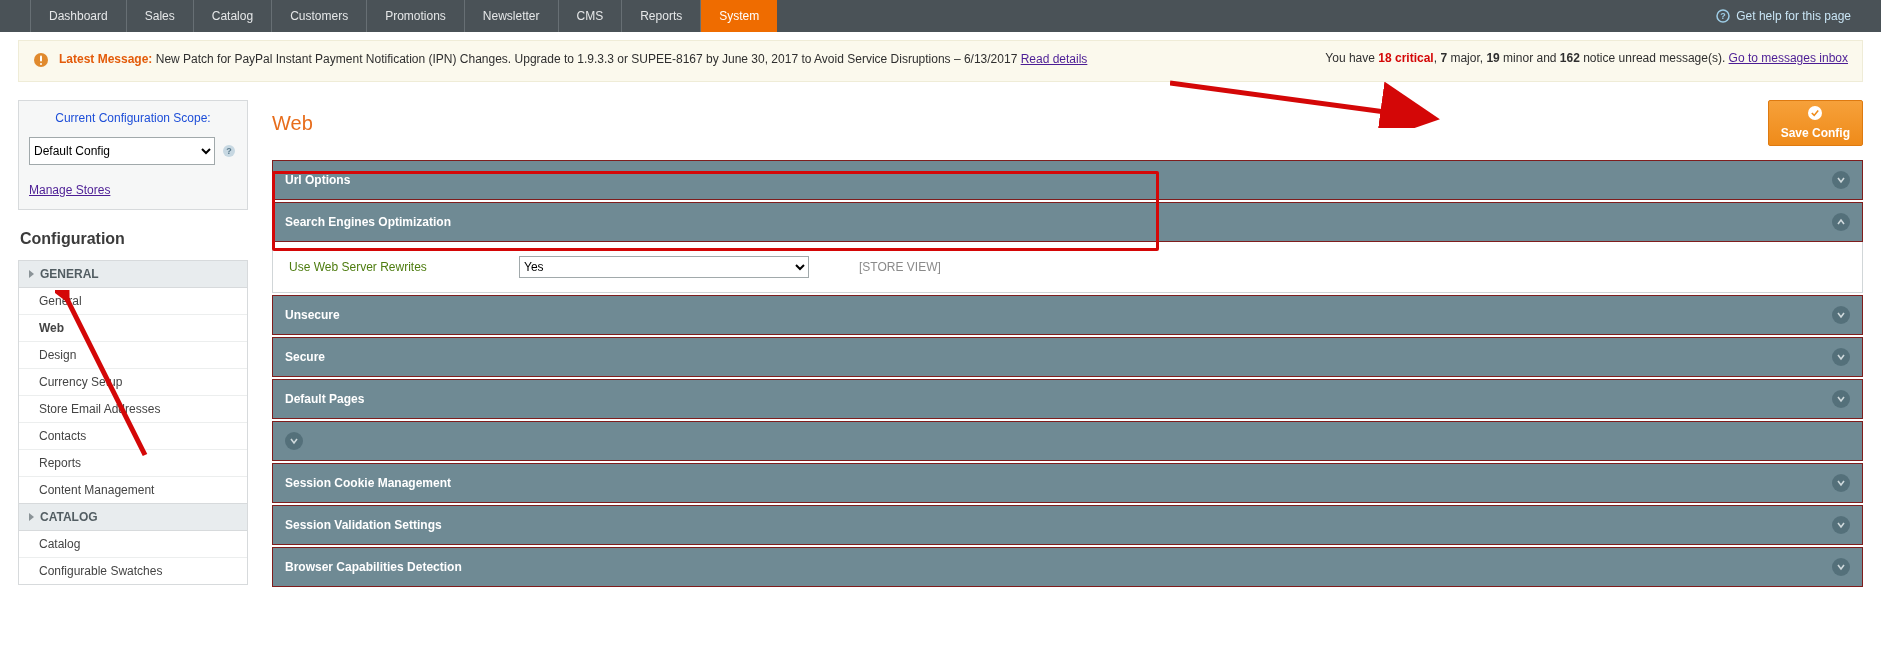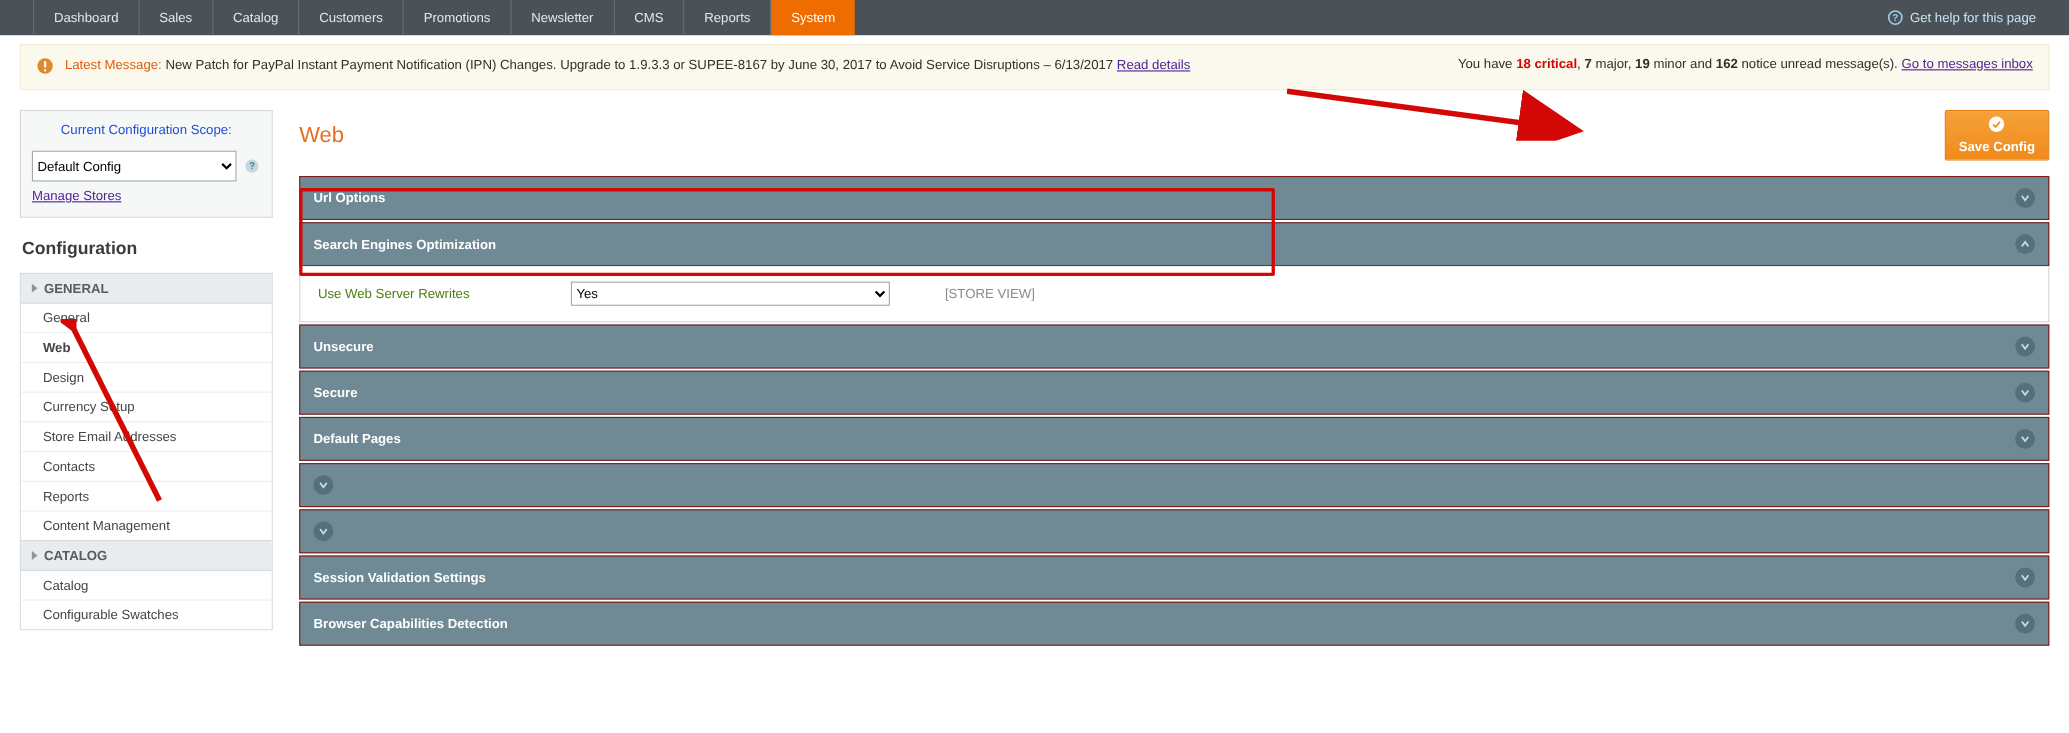--- a/index.html
+++ b/index.html
@@ -12,21 +12,21 @@
   .topnav .menu-item:first-child { border-left:1px solid #676f74; }
   .topnav .menu-item.active { background:#ef6c00; color:#fff; border-right:none; }
   .helplink { margin-left:auto; display:flex; align-items:center; color:#c8e4f4; gap:6px; font-size:12px; cursor:pointer; }
   .helplink svg { display:block; }
 
   
   .noticebar { background:#fbf9ed; border:1px solid #efecd7; margin:8px 18px 0 18px; padding:10px 14px; display:flex; align-items:flex-start; gap:10px; font-size:12px; }
   .noticebar .icon-col { flex:0 0 auto; margin-top:1px; }
   .noticebar .msg-col { flex:1 1 auto; line-height:1.4; }
   .noticebar .status-col { flex:0 0 auto; white-space:nowrap; margin-left:20px; }
-  .latest { color:#e35b0a; font-weight:normal; }
+  .latest { color:#e35b0a; font-weight:bold; }
   a.link { color:#4c1d95; text-decoration:underline; cursor:pointer; }
   .critical { color:#d40707; font-weight:bold; }
   .bold { font-weight:bold; }
 
   
   .page { display:flex; padding:18px 18px 0 18px; gap:24px; align-items:flex-start; }
   .side { width:230px; flex:0 0 auto; }
   .main { flex:1 1 auto; min-width:0; position:relative; }
 
   
@@ -143,21 +143,21 @@
         <select>
           <option>Default Config</option>
         </select>
         <span class="help-dot">
           <svg width="14" height="14" viewBox="0 0 14 14">
               <circle cx="7" cy="7" r="6" fill="#c7d8e2"></circle>
               <text x="7" y="10" text-anchor="middle" font-size="9" fill="#5a7a8c" font-family="Arial" font-weight="bold">?</text>
             </svg>
         </span>
       </div>
-      <div style="margin-top:6px;"><a class="link">Manage Stores</a></div>
+      <div style="margin-top:18px;"><a class="link">Manage Stores</a></div>
     </div>
 
     <div class="confignav-title">Configuration</div>
 
     <div class="confignav">
 
       <div class="cfg-section-hdr">
         <span class="tri"></span>
         <span>GENERAL</span>
       </div>
@@ -261,20 +261,21 @@
       <div class="panel-hdr">
         <span class="chev">
             <svg width="10" height="10" viewBox="0 0 10 10">
               <path d="M2 3 L5 7 L8 3" fill="none" stroke="#cfd9dc" stroke-width="1.6"></path>
             </svg>
           </span>
       </div>
     </div>
     <div class="panel">
       <div class="panel-hdr">
+        <span class="title">Session Cookie Management</span>
         <span class="chev">
             <svg width="10" height="10" viewBox="0 0 10 10">
               <path d="M2 3 L5 7 L8 3" fill="none" stroke="#cfd9dc" stroke-width="1.6"></path>
             </svg>
           </span>
       </div>
     </div>
     <div class="panel">
       <div class="panel-hdr">
         <span class="title">Session Validation Settings</span>

